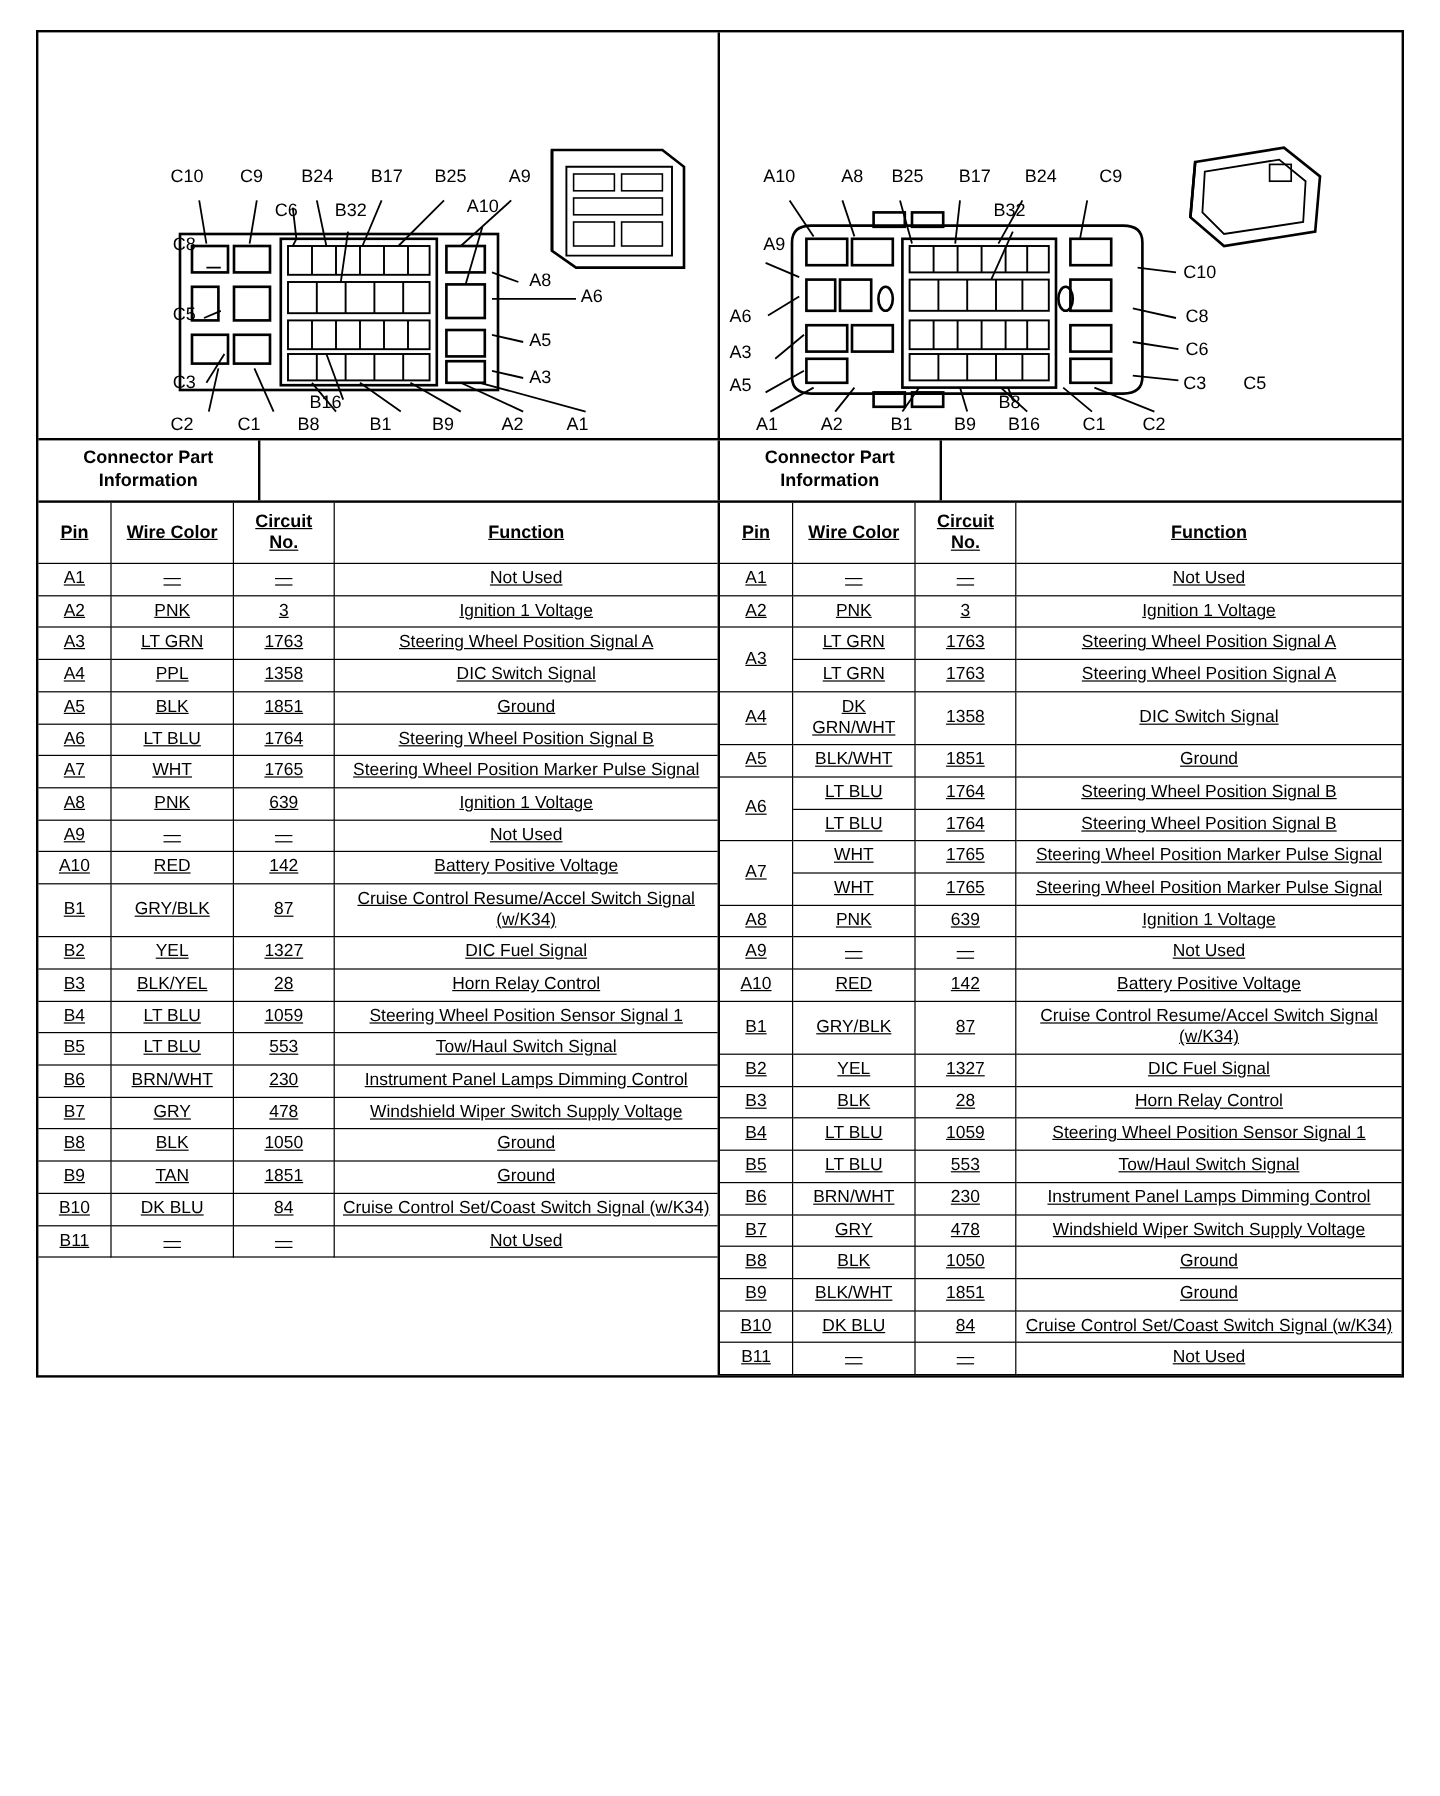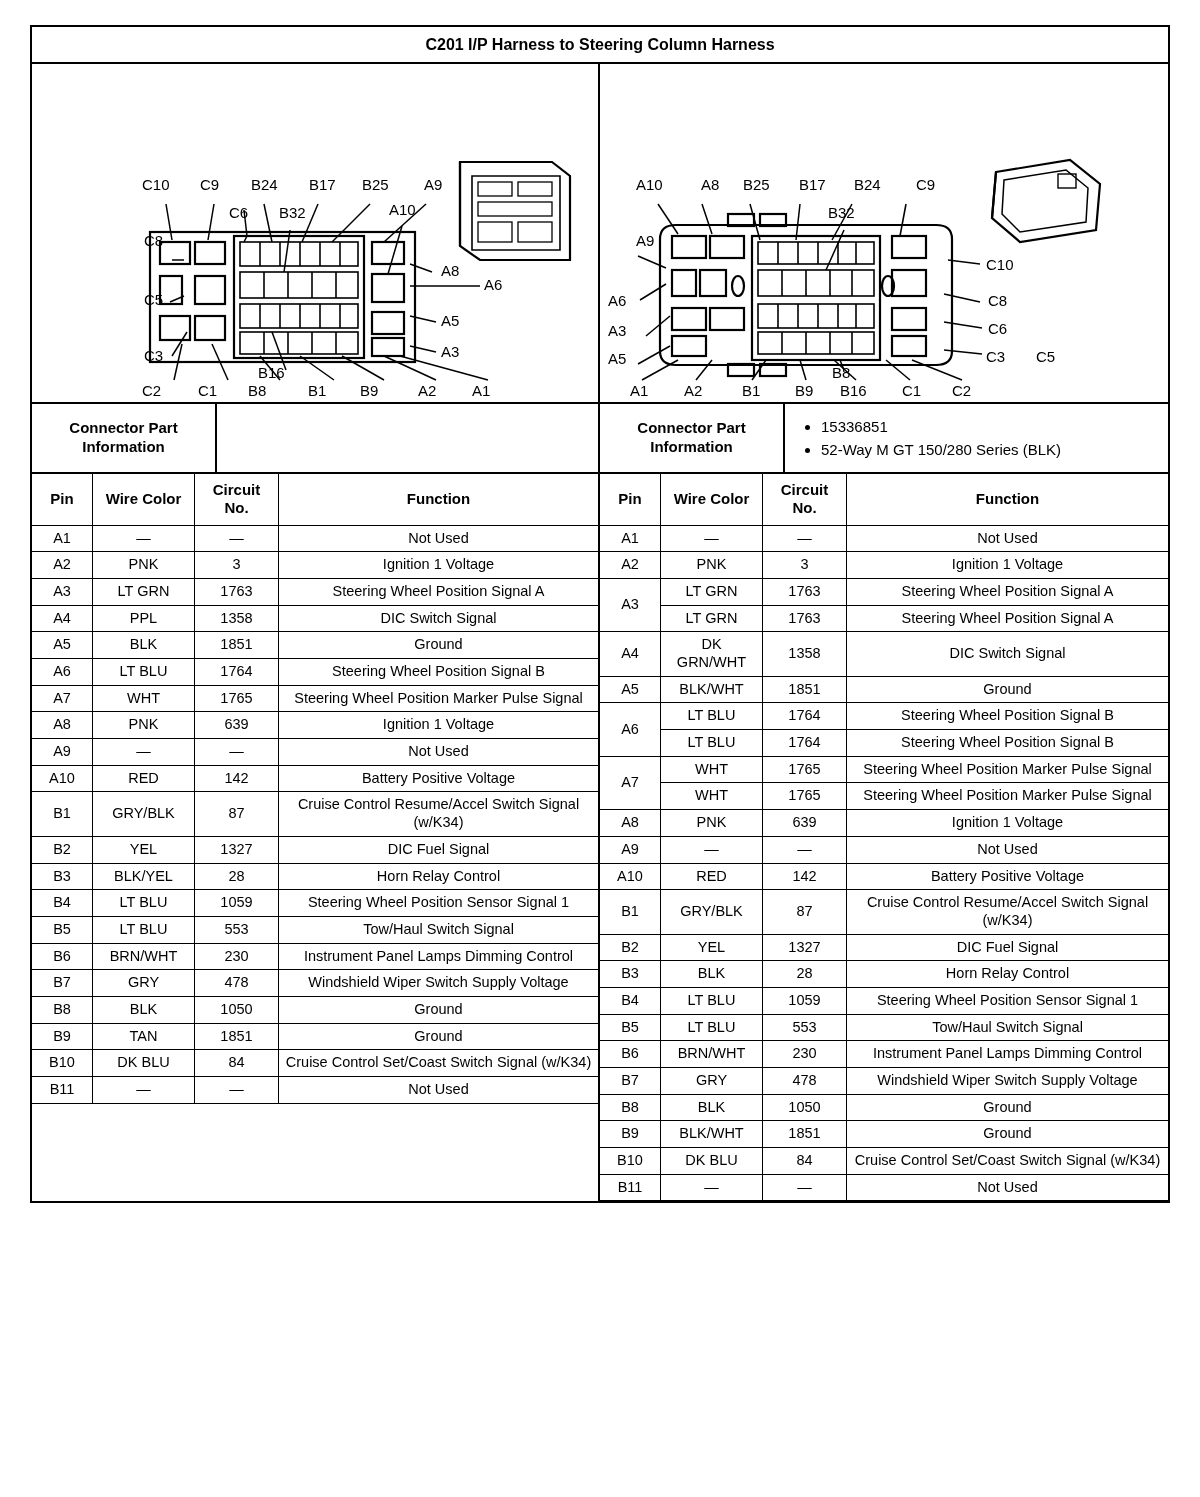--- a/index.html
+++ b/index.html
@@ -96,20 +96,21 @@
   }
   .cpi-list li {
     font-size: 15px;
     line-height: 1.3;
     margin: 3px 0;
   }
 
   
   .tables-row {
     display: flex;
+    text-decoration: underline;
   }
   .tbl-half {
     width: 50%;
     box-sizing: border-box;
   }
   .tbl-half.left {
     border-right: 2px solid #000;
   }
   table {
     border-collapse: collapse;
@@ -144,21 +145,20 @@
   .tbl-half table tr td:last-child,
   .tbl-half table tr th:last-child { border-right: none; }
   .tbl-half table tr:first-child th { border-top: none; }
 </style>
 </head>
 <body>
 
 <div class="page">
   <div class="sheet">
 
-    <div class="title-bar">C201 I/P Harness to Steering Column Harness</div>
 
     <div class="diagram-row">
 
       <div class="diagram-cell left">
         <svg class="diag" width="568" height="338" viewBox="0 0 568 338">
           <g fill="none" stroke="#000" stroke-width="2.2">
 
             <rect x="118" y="168" width="265" height="130"></rect>
 
             <rect x="128" y="178" width="30" height="22"></rect>
@@ -376,26 +376,20 @@
         <div class="lbl" style="left:352px;top:318px;">C2</div>
       </div>
     </div>
 
     <div class="cpi-row">
       <div class="cpi-half left">
         <div class="cpi-label">Connector Part Information</div>
       </div>
       <div class="cpi-half">
         <div class="cpi-label">Connector Part Information</div>
-        <div class="cpi-list">
-          <ul>
-            <li>15336851</li>
-            <li>52-Way M GT 150/280 Series (BLK)</li>
-          </ul>
-        </div>
       </div>
     </div>
 
     <div class="tables-row">
       <div class="tbl-half left">
         <table>
           <thead>
             <tr>
               <th class="h-pin">Pin</th>
               <th class="h-wire">Wire Color</th>

